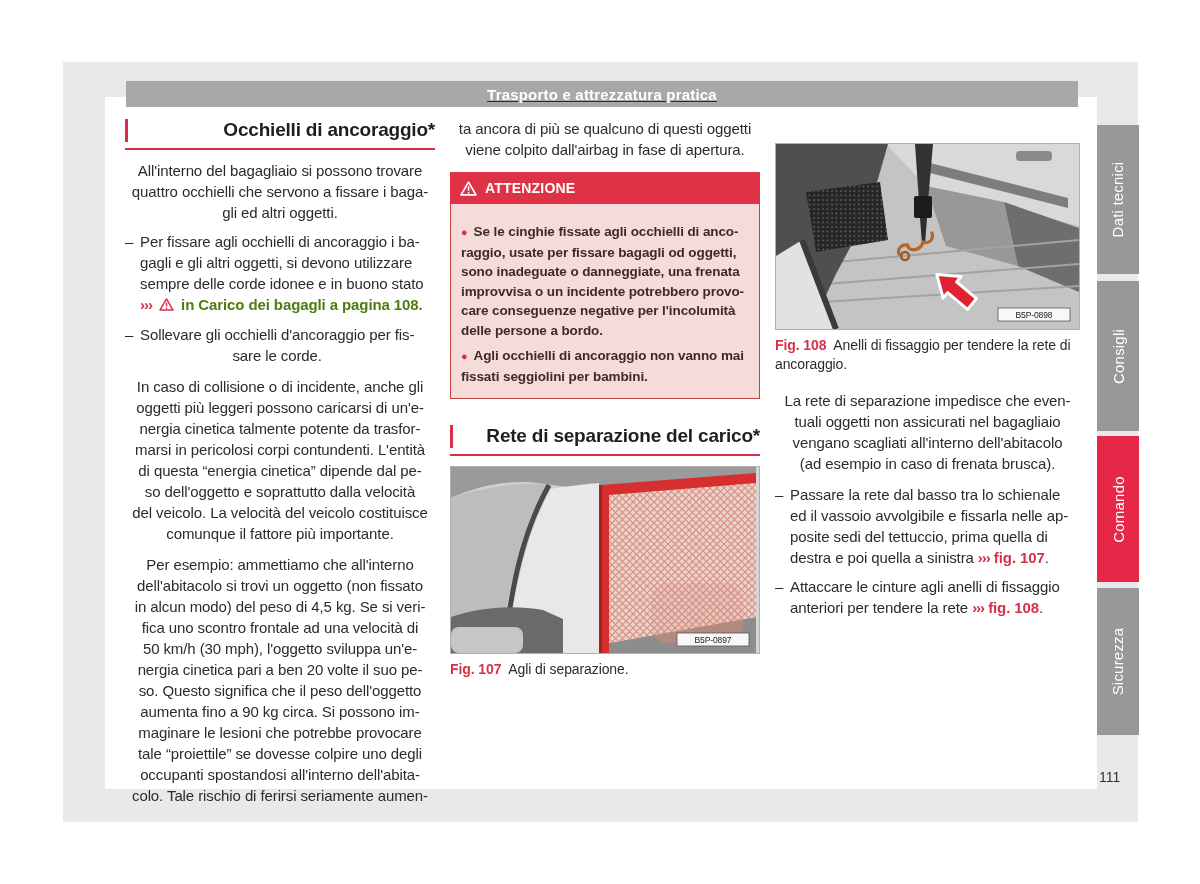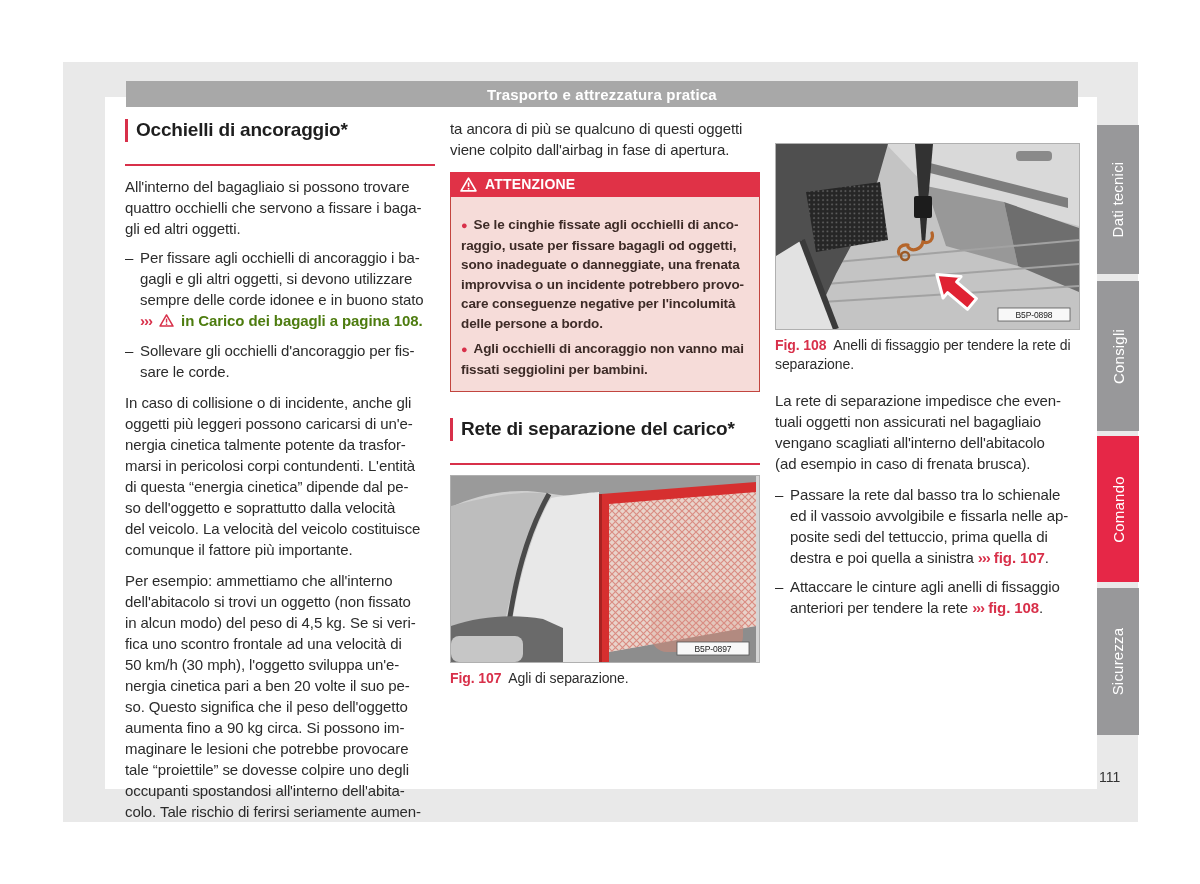--- a/index.html
+++ b/index.html
@@ -1,51 +1,51 @@
 <!DOCTYPE html>
 <html><head>
 <meta charset="utf-8">
 <style>
   html,body{margin:0;padding:0;background:#ffffff;}
   body{width:1200px;height:884px;position:relative;overflow:hidden;
        font-family:"Liberation Sans","DejaVu Sans",sans-serif;color:#2b2b2b;}
-  .pre{white-space:pre-line;}
+  .pre{white-space:pre-line;text-align:center;}
   .red{color:#d8304a;}
   .b{font-weight:bold;}
 
   
   .page-bg{position:absolute;left:63px;top:62px;width:1075px;height:760px;background:#e9e9e9;}
   .content{position:absolute;left:105px;top:97px;width:992px;height:692px;background:#ffffff;}
 
   
   .chapter-bar{position:absolute;left:126px;top:81px;width:952px;height:26px;background:#a8a8a8;
-    display:flex;align-items:center;justify-content:center;}
+    display:flex;align-items:center;justify-content:center;text-decoration:underline;}
   .chapter-bar span{color:#ffffff;font-weight:bold;font-size:15px;letter-spacing:.2px;}
 
   
   .col{position:absolute;width:310px;font-size:15px;line-height:21px;letter-spacing:-.1px;}
   .col-left{left:125px;top:118px;}
   .col-mid{left:450px;top:118px;}
   .col-right{left:775px;top:127px;width:305px;}
 
-  .section-h{position:relative;padding-left:11px;padding-bottom:22px;margin-bottom:4px;
+  .section-h{position:relative;padding-left:11px;padding-bottom:6px;margin-bottom:4px;
     border-bottom:2px solid #d8304a;font-size:19px;line-height:24px;font-weight:bold;color:#1e1e1e;
-    letter-spacing:-.2px;}
+    letter-spacing:-.2px;text-align:right;}
   .section-h::before{content:"";position:absolute;left:0;top:1px;width:3px;height:23px;background:#d8304a;}
 
   .para{margin-top:10px;}
   .li{display:flex;margin-top:8px;}
   .li .dash{flex:none;width:15px;}
 
   .reftri{display:inline-block;vertical-align:-1px;margin:0 3px;}
   .refmark{font-weight:bold;color:#d8304a;letter-spacing:-1px;margin-right:4px;}
 
   
   .warn{margin-top:12px;}
-  .warn-head{height:25px;background:#e03247;display:flex;align-items:center;padding-left:10px;}
+  .warn-head{height:32px;background:#e03247;display:flex;align-items:center;padding-left:10px;}
   .warn-head .wt{color:#fff;font-weight:bold;font-size:14px;margin-left:8px;letter-spacing:.2px;}
   .warn-body{background:#f6dcd9;border:1px solid #c2453f;border-top:none;
     padding:18px 10px 12px 10px;color:#3d2b27;font-weight:bold;font-size:13.5px;line-height:19.5px;letter-spacing:-.1px;}
   .warn-item{margin-top:6px;}
   .warn-item:first-child{margin-top:0;}
   .wdot{color:#d8304a;margin-right:6px;font-size:11px;}
 
   .model-note{margin-top:8px;color:#d8304a;font-size:14px;line-height:19px;}
   .model-note .chk{margin-right:6px;font-weight:bold;}
 
@@ -213,21 +213,21 @@
         <path d="M147,98 c-2,8 -11,10 -15,5 m15,-5 c6,2 11,-2 9,-9 m-24,12 c-6,-1 -11,3 -9,9" stroke="#b5652a" stroke-width="3.2" fill="none" stroke-linecap="round"></path>
         <circle cx="129" cy="112" r="4" fill="none" stroke="#9c5a26" stroke-width="2.5"></circle>
         <g transform="translate(196,160) rotate(-140)">
           <polygon points="0,-7 26,-7 26,-14 46,0 26,14 26,7 0,7" fill="#e02233" stroke="#ffffff" stroke-width="3" stroke-linejoin="round"></polygon>
         </g>
         <rect x="222" y="164" width="72" height="13" fill="#f8f8f8" stroke="#555" stroke-width="0.8"></rect>
         <text x="258" y="174" text-anchor="middle" font-size="8.5" fill="#222">B5P-0898</text>
       </svg>
     </div>
     <div class="fig-cap">
-      <span class="fig-label">Fig. 108</span><span>Anelli di fissaggio per tendere la rete di separazione.</span>
+      <span class="fig-label">Fig. 108</span><span>Anelli di fissaggio per tendere la rete di ancoraggio.</span>
     </div>
   </div>
 
   <div class="para pre" style="margin-top:16px;">La rete di separazione impedisce che even-
 tuali oggetti non assicurati nel bagagliaio
 vengano scagliati all'interno dell'abitacolo
 (ad esempio in caso di frenata brusca).</div>
 
   <div class="li" style="margin-top:10px;">
     <span class="dash">–</span>

